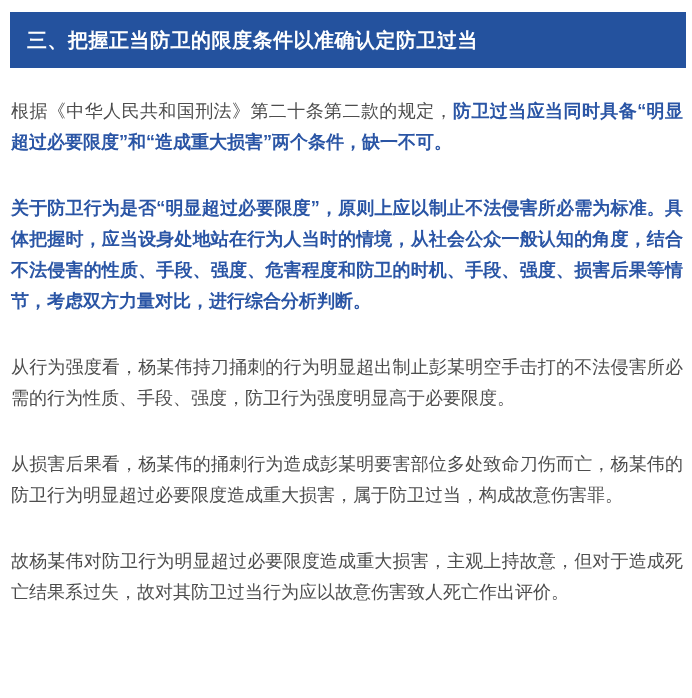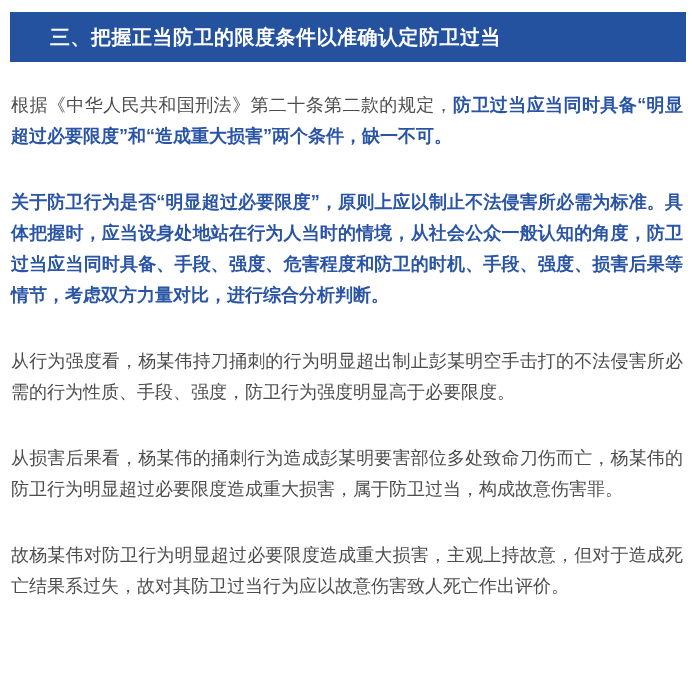--- a/index.html
+++ b/index.html
@@ -11,25 +11,25 @@
     font-family: "Liberation Sans", "DejaVu Sans", sans-serif;
   }
   .page {
     width: 692px;
     height: 698px;
     background: #ffffff;
     overflow: hidden;
   }
   .banner {
     margin: 12px 6px 0 10px;
-    height: 50px;
+    height: 56px;
     background: #24529e;
     display: flex;
     align-items: center;
-    padding: 0 20px 0 40px;
+    padding: 0 20px 0 17px;
   }
   .banner-title {
     color: #ffffff;
     font-size: 20px;
     font-weight: bold;
     letter-spacing: 0.5px;
     white-space: nowrap;
   }
   .content {
     padding: 28px 9px 0 11px;
@@ -56,21 +56,21 @@
 <div class="page">
 
   <div class="banner">
     <span class="banner-title">三、把握正当防卫的限度条件以准确认定防卫过当</span>
   </div>
 
   <div class="content">
 
     <p><span>根据《中华人民共和国刑法》第二十条第二款的规定，</span><span class="em">防卫过当应当同时具备“明显超过必要限度”和“造成重大损害”两个条件，缺一不可。</span></p>
 
-    <p><span class="em">关于防卫行为是否“明显超过必要限度”，原则上应以制止不法侵害所必需为标准。具体把握时，应当设身处地站在行为人当时的情境，从社会公众一般认知的角度，防卫过当应当同时具备、手段、强度、危害程度和防卫的时机、手段、强度、损害后果等情节，考虑双方力量对比，进行综合分析判断。</span></p>
+    <p><span class="em">关于防卫行为是否“明显超过必要限度”，原则上应以制止不法侵害所必需为标准。具体把握时，应当设身处地站在行为人当时的情境，从社会公众一般认知的角度，结合不法侵害的性质、手段、强度、危害程度和防卫的时机、手段、强度、损害后果等情节，考虑双方力量对比，进行综合分析判断。</span></p>
 
 
     <p><span>从行为强度看，杨某伟持刀捅刺的行为明显超出制止彭某明空手击打的不法侵害所必需的行为性质、手段、强度，防卫行为强度明显高于必要限度。</span></p>
 
     <p><span>从损害后果看，杨某伟的捅刺行为造成彭某明要害部位多处致命刀伤而亡，杨某伟的防卫行为明显超过必要限度造成重大损害，属于防卫过当，构成故意伤害罪。</span></p>
 
     <p><span>故杨某伟对防卫行为明显超过必要限度造成重大损害，主观上持故意，但对于造成死亡结果系过失，故对其防卫过当行为应以故意伤害致人死亡作出评价。</span></p>
 
   </div>
 </div>

